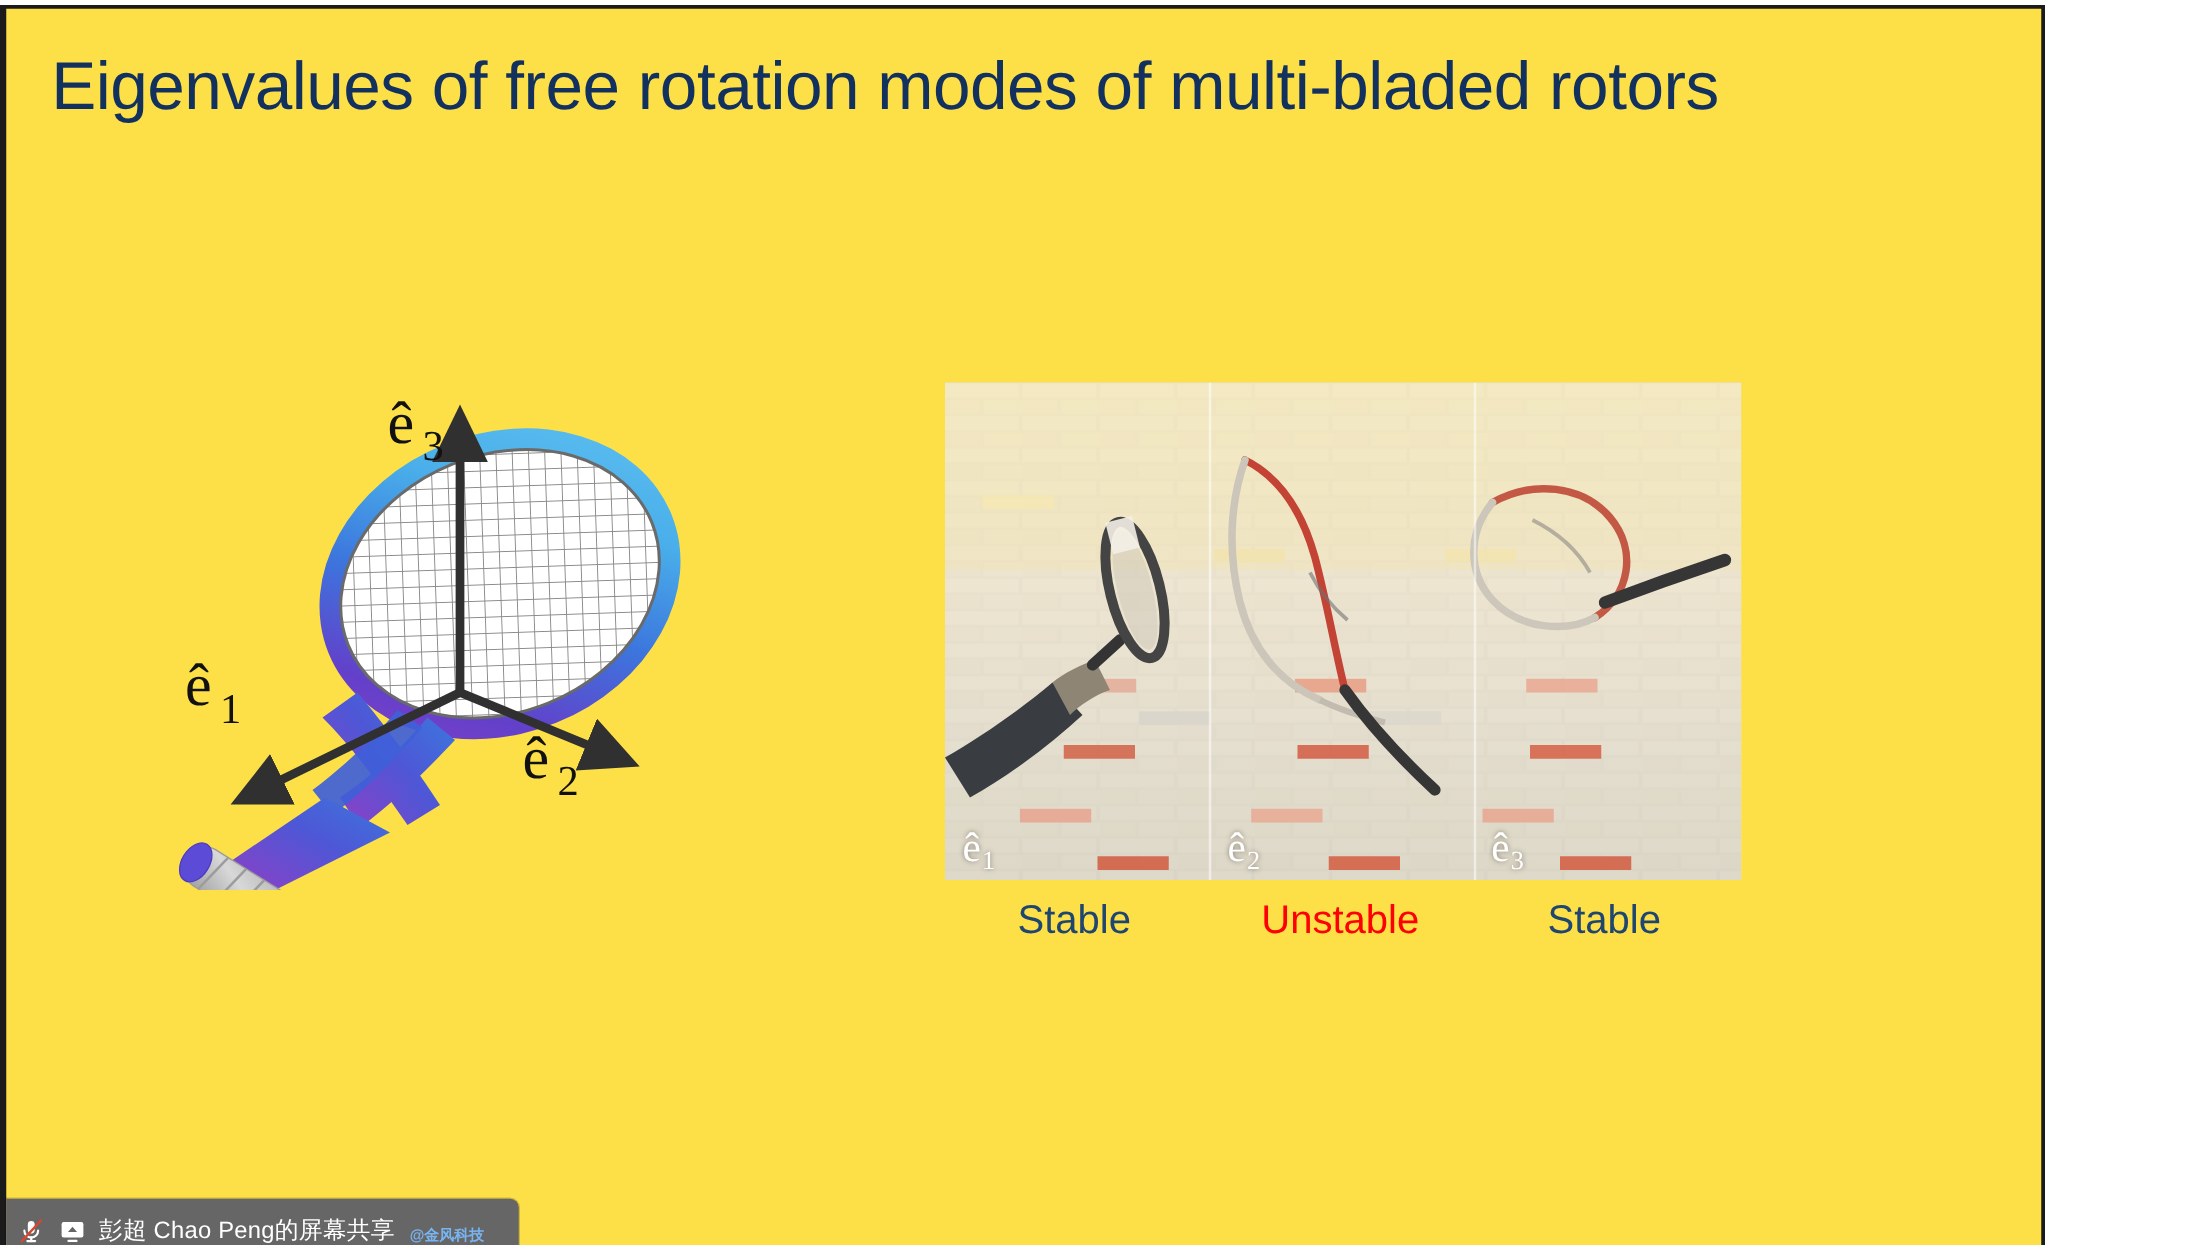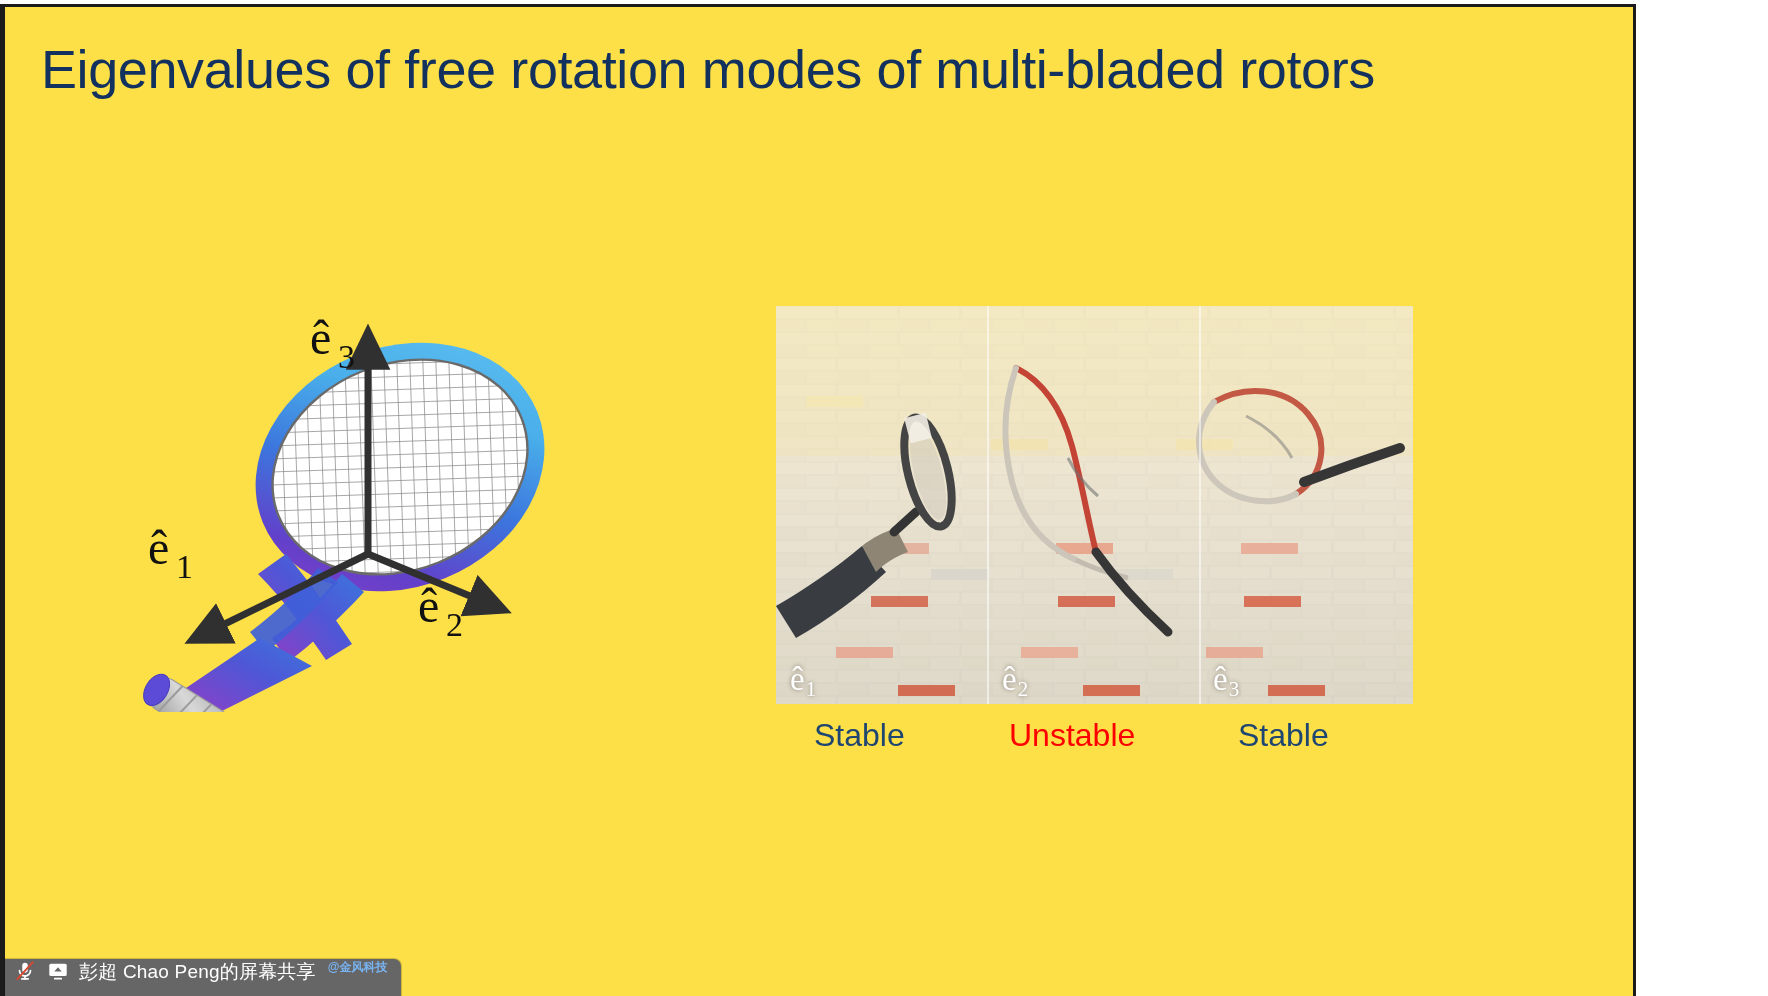--- a/index.html
+++ b/index.html
@@ -64,21 +64,20 @@
   }
   #racket-figure svg { display: block; }
 
   
   #photo-figure {
     position: absolute;
     left: 751px;
     top: 299px;
     width: 637px;
     height: 398px;
-    margin-left: 20px;
   }
   #photo-frame {
     position: absolute;
     left: 0; top: 0;
     width: 637px;
     height: 398px;
     overflow: hidden;
     background: #e9e2d2;
   }
   #photo-frame svg { display: block; }
@@ -135,25 +134,25 @@
     color: #1b1b1b;
     white-space: nowrap;
   }
 
   
   #share-bar {
     position: absolute;
     left: 0;
     bottom: 0;
     height: 38px;
-    padding: 0 14px 0 8px;
+    padding: 0 28px 0 8px;
     background: #666666;
     border-top-right-radius: 7px;
     display: flex;
-    align-items: flex-start;
+    align-items: flex-end;
     gap: 9px;
     box-shadow: 0 0 0 1px rgba(0,0,0,0.18);
     margin-top: 34px;
   }
   #share-bar .bar-icon {
     display: inline-flex;
     align-items: center;
     justify-content: center;
     width: 24px;
     height: 24px;

